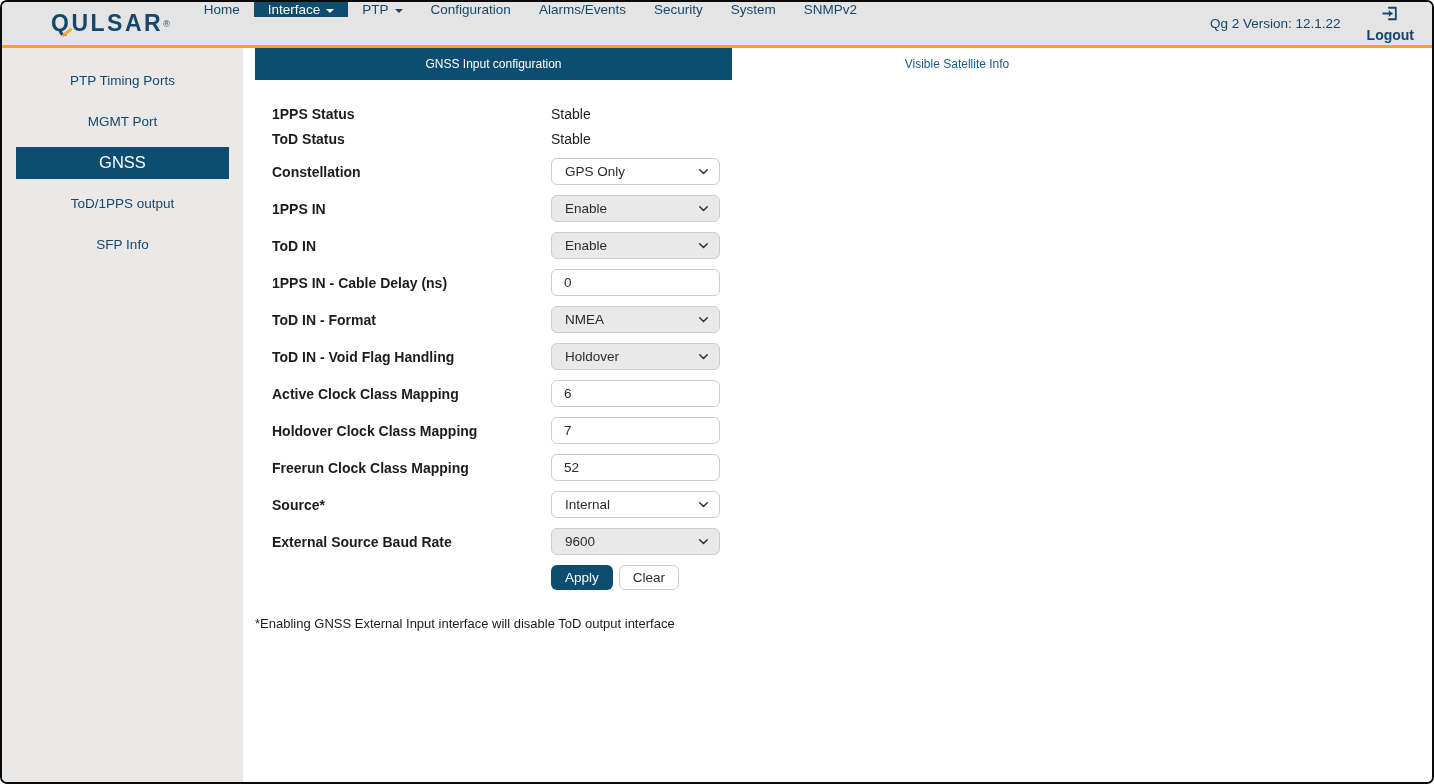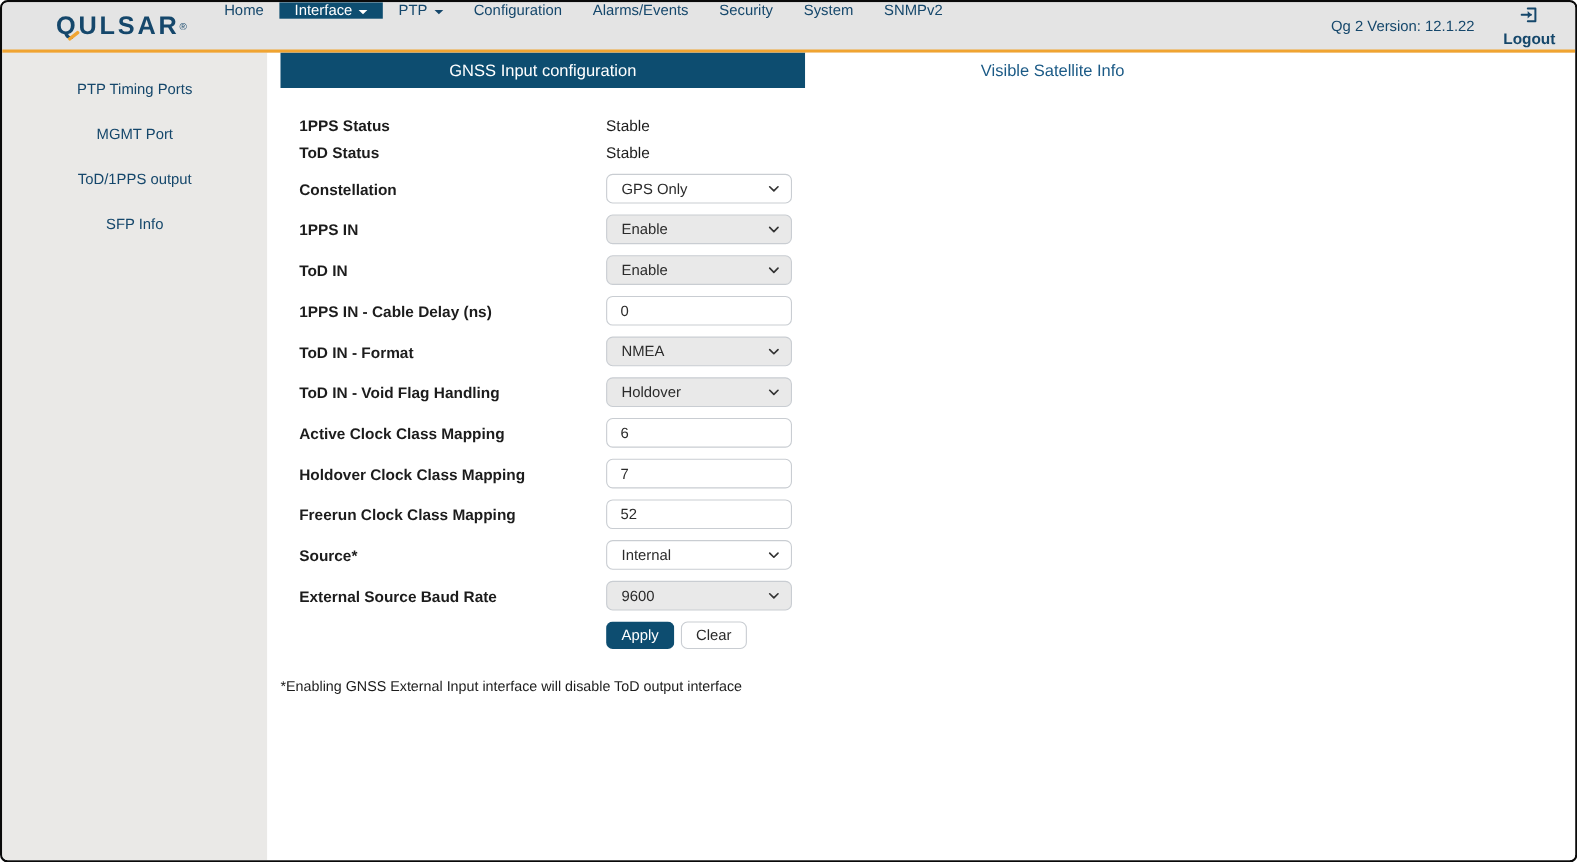--- a/index.html
+++ b/index.html
@@ -70,21 +70,21 @@
     background: #0d4d70; color: #fff; font-size: 16.5px;
     width: 100%; height: 32px; display: flex; align-items: center; justify-content: center;
   }
 
   .main { flex: 1; background: #fff; }
 
   
   .tab-row { display: flex; height: 32px; }
   .tab {
     display: flex; align-items: center; justify-content: center;
-    font-size: 15px; cursor: pointer;
+    font-size: 12px; cursor: pointer;
   }
   .tab.active { width: 477px; margin-left: 12px; background: #0d4d70; color: #fff; }
   .tab.inactive { width: 450px; color: #1b5a86; background: #fff; }
 
   
   .form { margin-left: 29px; padding-top: 21px; }
   .frow { display: flex; align-items: center; }
   .frow .flabel {
     width: 279px; flex: 0 0 279px;
     font-size: 14px; font-weight: bold; color: #1c1c1c;
@@ -177,20 +177,23 @@
 
   <div class="content-row">
 
     <div class="sidebar">
       <div class="side-slot">
         <span class="side-item">PTP Timing Ports</span>
       </div>
       <div class="side-slot">
         <span class="side-item">MGMT Port</span>
       </div>
+      <div class="side-slot active">
+        <span class="side-item active">GNSS</span>
+      </div>
       <div class="side-slot">
         <span class="side-item">ToD/1PPS output</span>
       </div>
       <div class="side-slot">
         <span class="side-item">SFP Info</span>
       </div>
     </div>
 
     <div class="main">
 

